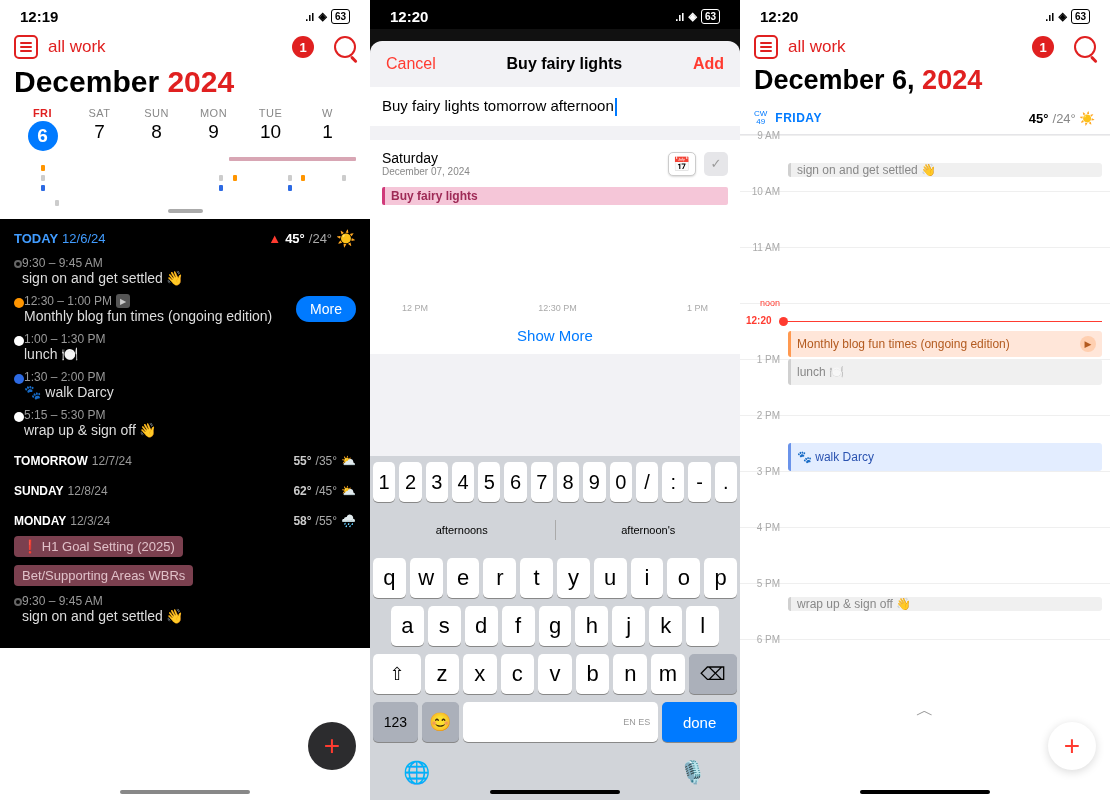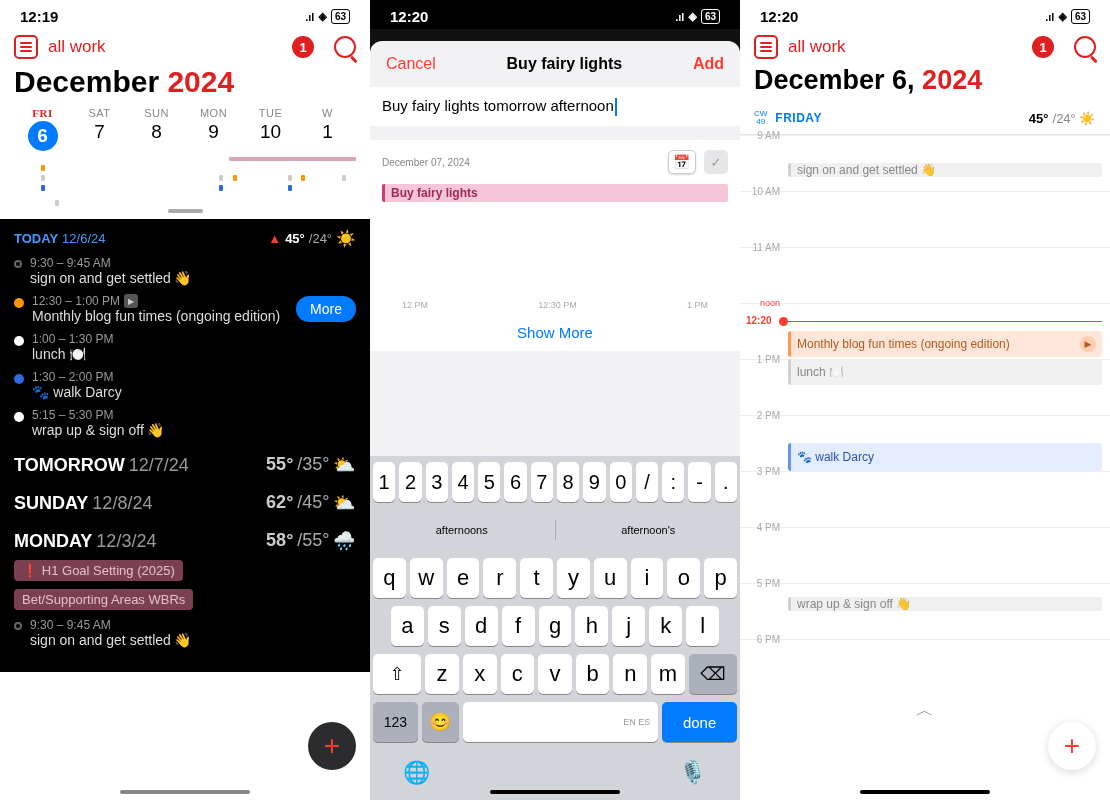--- a/index.html
+++ b/index.html
@@ -22,46 +22,46 @@
 .spacer { flex: 1; }
 .notif-badge { background: #e02020; color: #fff; border-radius: 50%; width: 22px; height: 22px; display: inline-flex; align-items: center; justify-content: center; font-size: 13px; font-weight: 600; }
 .search-icon { width: 22px; height: 22px; border: 2.5px solid #e02020; border-radius: 50%; position: relative; margin-left: 10px; }
 .search-icon::after { content: ''; position: absolute; width: 8px; height: 2.5px; background: #e02020; bottom: -4px; right: -4px; transform: rotate(45deg); border-radius: 2px; }
 .s1-title { font-size: 30px; font-weight: 700; margin-top: 6px; color: #000; }
 .s1-title .year { color: #e02020; }
 .week-strip { display: flex; margin-top: 8px; }
 .day-col { flex: 1; text-align: center; font-size: 11px; color: #888; }
 .day-col .dow { text-transform: uppercase; letter-spacing: 0.5px; }
 .day-col .dnum { font-size: 19px; color: #000; margin-top: 2px; font-weight: 400; }
-.day-col.today .dow { color: #e02020; font-weight: 700; font-family: Liberation Serif, serif; }
+.day-col.today .dow { color: #e02020; font-weight: 700; }
 .day-col.today .dnum { background: #007aff; color: #fff; border-radius: 50%; width: 30px; height: 30px; display: inline-flex; align-items: center; justify-content: center; font-weight: 600; }
 .mini-events { height: 50px; position: relative; margin-top: 4px; }
 .mini-bar { position: absolute; height: 4px; border-radius: 1px; }
 .mini-dot { position: absolute; width: 4px; height: 6px; border-radius: 1px; }
 .drag-handle { width: 35px; height: 4px; background: #aaa; border-radius: 2px; margin: 4px auto 0; }
 
 .s1-dark { background: #000; color: #fff; padding-bottom: 20px; }
 .s1-row-header { display: flex; align-items: center; padding: 10px 14px 4px; font-size: 13px; text-align: center; }
 .s1-row-header .lbl { color: #419cff; font-weight: 700; }
 .s1-row-header .date { color: #419cff; margin-left: 4px; font-weight: 400; }
 .s1-row-header .weather { margin-left: auto; display: flex; align-items: center; gap: 4px; font-size: 13px; }
 .alert-tri { color: #ff3b30; font-size: 13px; }
 .temp-hi { font-weight: 700; }
 .temp-lo { color: #aaa; }
 .sun-icon { font-size: 16px; }
 
-.event-row { padding: 4px 14px; display: flex; align-items: flex-start; gap: 8px; position: relative; }
+.event-row { padding: 4px 14px; display: flex; align-items: flex-start; position: relative; }
 .evt-dot { width: 10px; height: 10px; border-radius: 50%; flex-shrink: 0; margin-top: 4px; }
 .evt-dot.hollow { background: transparent; border: 2px solid #666; width: 8px; height: 8px; }
 .evt-body { flex: 1; }
 .evt-time { font-size: 12px; color: #999; display: flex; align-items: center; gap: 4px; }
 .evt-title { font-size: 14px; color: #ddd; }
 .video-icon { width: 14px; height: 14px; background: #555; border-radius: 3px; display: inline-flex; align-items: center; justify-content: center; font-size: 8px; color: #ccc; }
 .join-btn { background: #007aff; color: #fff; border-radius: 14px; padding: 5px 14px; font-size: 14px; font-weight: 500; margin-left: auto; align-self: center; }
-.day-header-row { padding: 12px 14px 4px; display: flex; align-items: center; font-size: 18px; }
+.day-header-row { padding: 12px 14px 4px; display: flex; align-items: center; font-size: 12px; }
 .day-header-row .dname { font-weight: 700; color: #fff; }
 .day-header-row .ddate { color: #999; margin-left: 4px; }
 .chip-row { padding: 4px 14px; display: flex; gap: 6px; flex-wrap: wrap; }
 .chip { background: #7b404f; color: #e0c0c8; font-size: 13px; padding: 3px 8px; border-radius: 4px; }
 .fab { position: absolute; bottom: 30px; right: 14px; width: 48px; height: 48px; background: #2c2c2e; border-radius: 50%; display: flex; align-items: center; justify-content: center; font-size: 28px; color: #ff3b30; font-weight: 300; }
 .home-indicator { position: absolute; bottom: 6px; left: 50%; transform: translateX(-50%); width: 130px; height: 4px; background: #888; border-radius: 2px; }
 
 
 .s2 { background: #000; display: flex; flex-direction: column; }
 .s2 .status-bar { color: #fff; }
@@ -304,20 +304,21 @@
         <span class="cancel">Cancel</span>
         <span class="title">Buy fairy lights</span>
         <span class="add">Add</span>
       </div>
       <div class="s2-input-bar">
         <span>Buy fairy lights tomorrow afternoon</span><span class="cursor"></span>
       </div>
       <div class="s2-date-section">
         <div class="s2-date-head">
           <div class="s2-date-txt">
+            <div class="day">Saturday</div>
             <div class="full">December 07, 2024</div>
           </div>
           <div class="cal-chip">📅</div>
           <div class="check-chip">✓</div>
         </div>
         <div class="s2-preview">
           <div class="preview-event">Buy fairy lights</div>
           <div class="preview-times">
             <span>12 PM</span>
             <span>12:30 PM</span>

